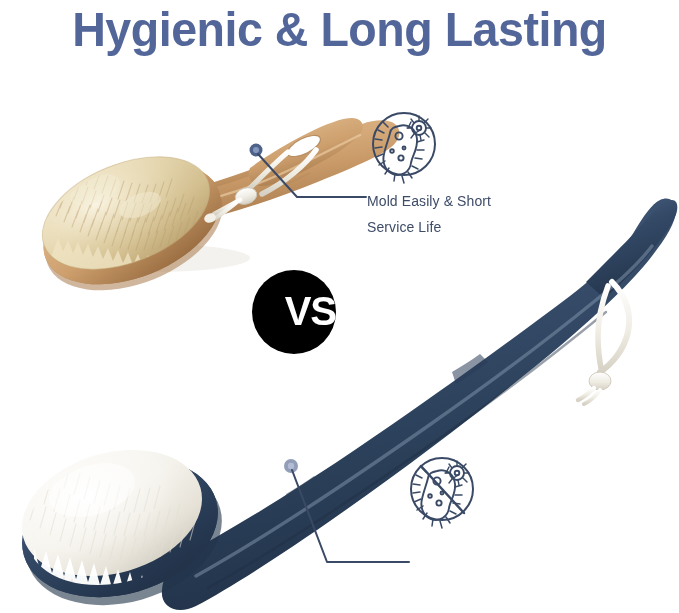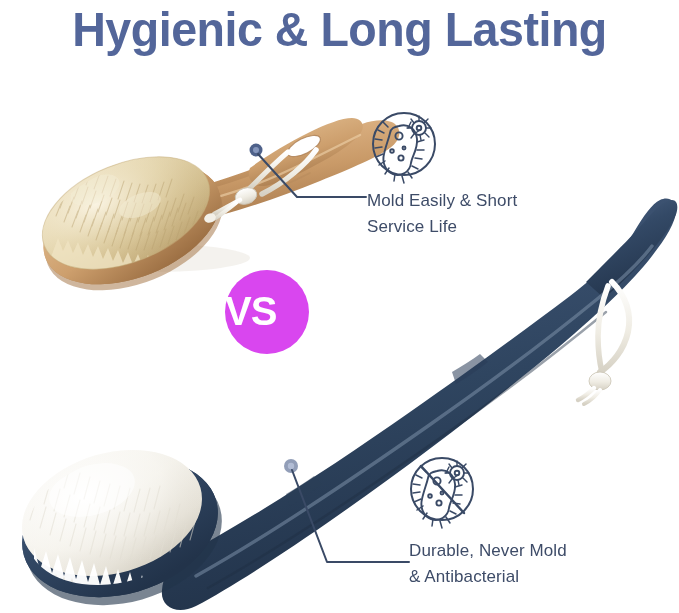--- a/index.html
+++ b/index.html
@@ -34,49 +34,49 @@
     letter-spacing: -0.5px;
     color: #53669a;
     white-space: nowrap;
     transform: scaleX(0.97);
   }
 
   
   .callout-text {
     position: absolute;
     font-family: "Liberation Sans", sans-serif;
-    font-size: 17px;
+    font-size: 14px;
     line-height: 26px;
     color: #3e4c68;
     white-space: pre-line;
     letter-spacing: 0.1px;
   }
   #text-top {
     left: 367px;
     top: 188px;
     width: 300px;
   }
   #text-bottom {
     left: 409px;
     top: 538px;
     width: 270px;
   }
 
   
   #vs-badge {
     position: absolute;
-    left: 225px;
+    left: 252px;
     top: 270px;
     width: 84px;
     height: 84px;
     border-radius: 50%;
-    background: #d946ef;
+    background: #000000;
     display: flex;
     align-items: center;
-    justify-content: flex-start;
+    justify-content: flex-end;
   }
   #vs-badge-label {
     color: #ffffff;
     font-family: "Liberation Sans", sans-serif;
     font-weight: 700;
     font-size: 40px;
     letter-spacing: -1px;
     line-height: 1;
     transform: translateY(-1px);
   }
@@ -533,16 +533,14 @@
     </g>
   </svg>
 
   <div id="vs-badge">
     <span id="vs-badge-label">VS</span>
   </div>
 
   <div class="callout-text" id="text-top">Mold Easily &amp; Short
 Service Life</div>
 
-  <div class="callout-text" id="text-bottom">Durable, Never Mold
-&amp; Antibacterial</div>
 
 </div>
 
 </body></html>

